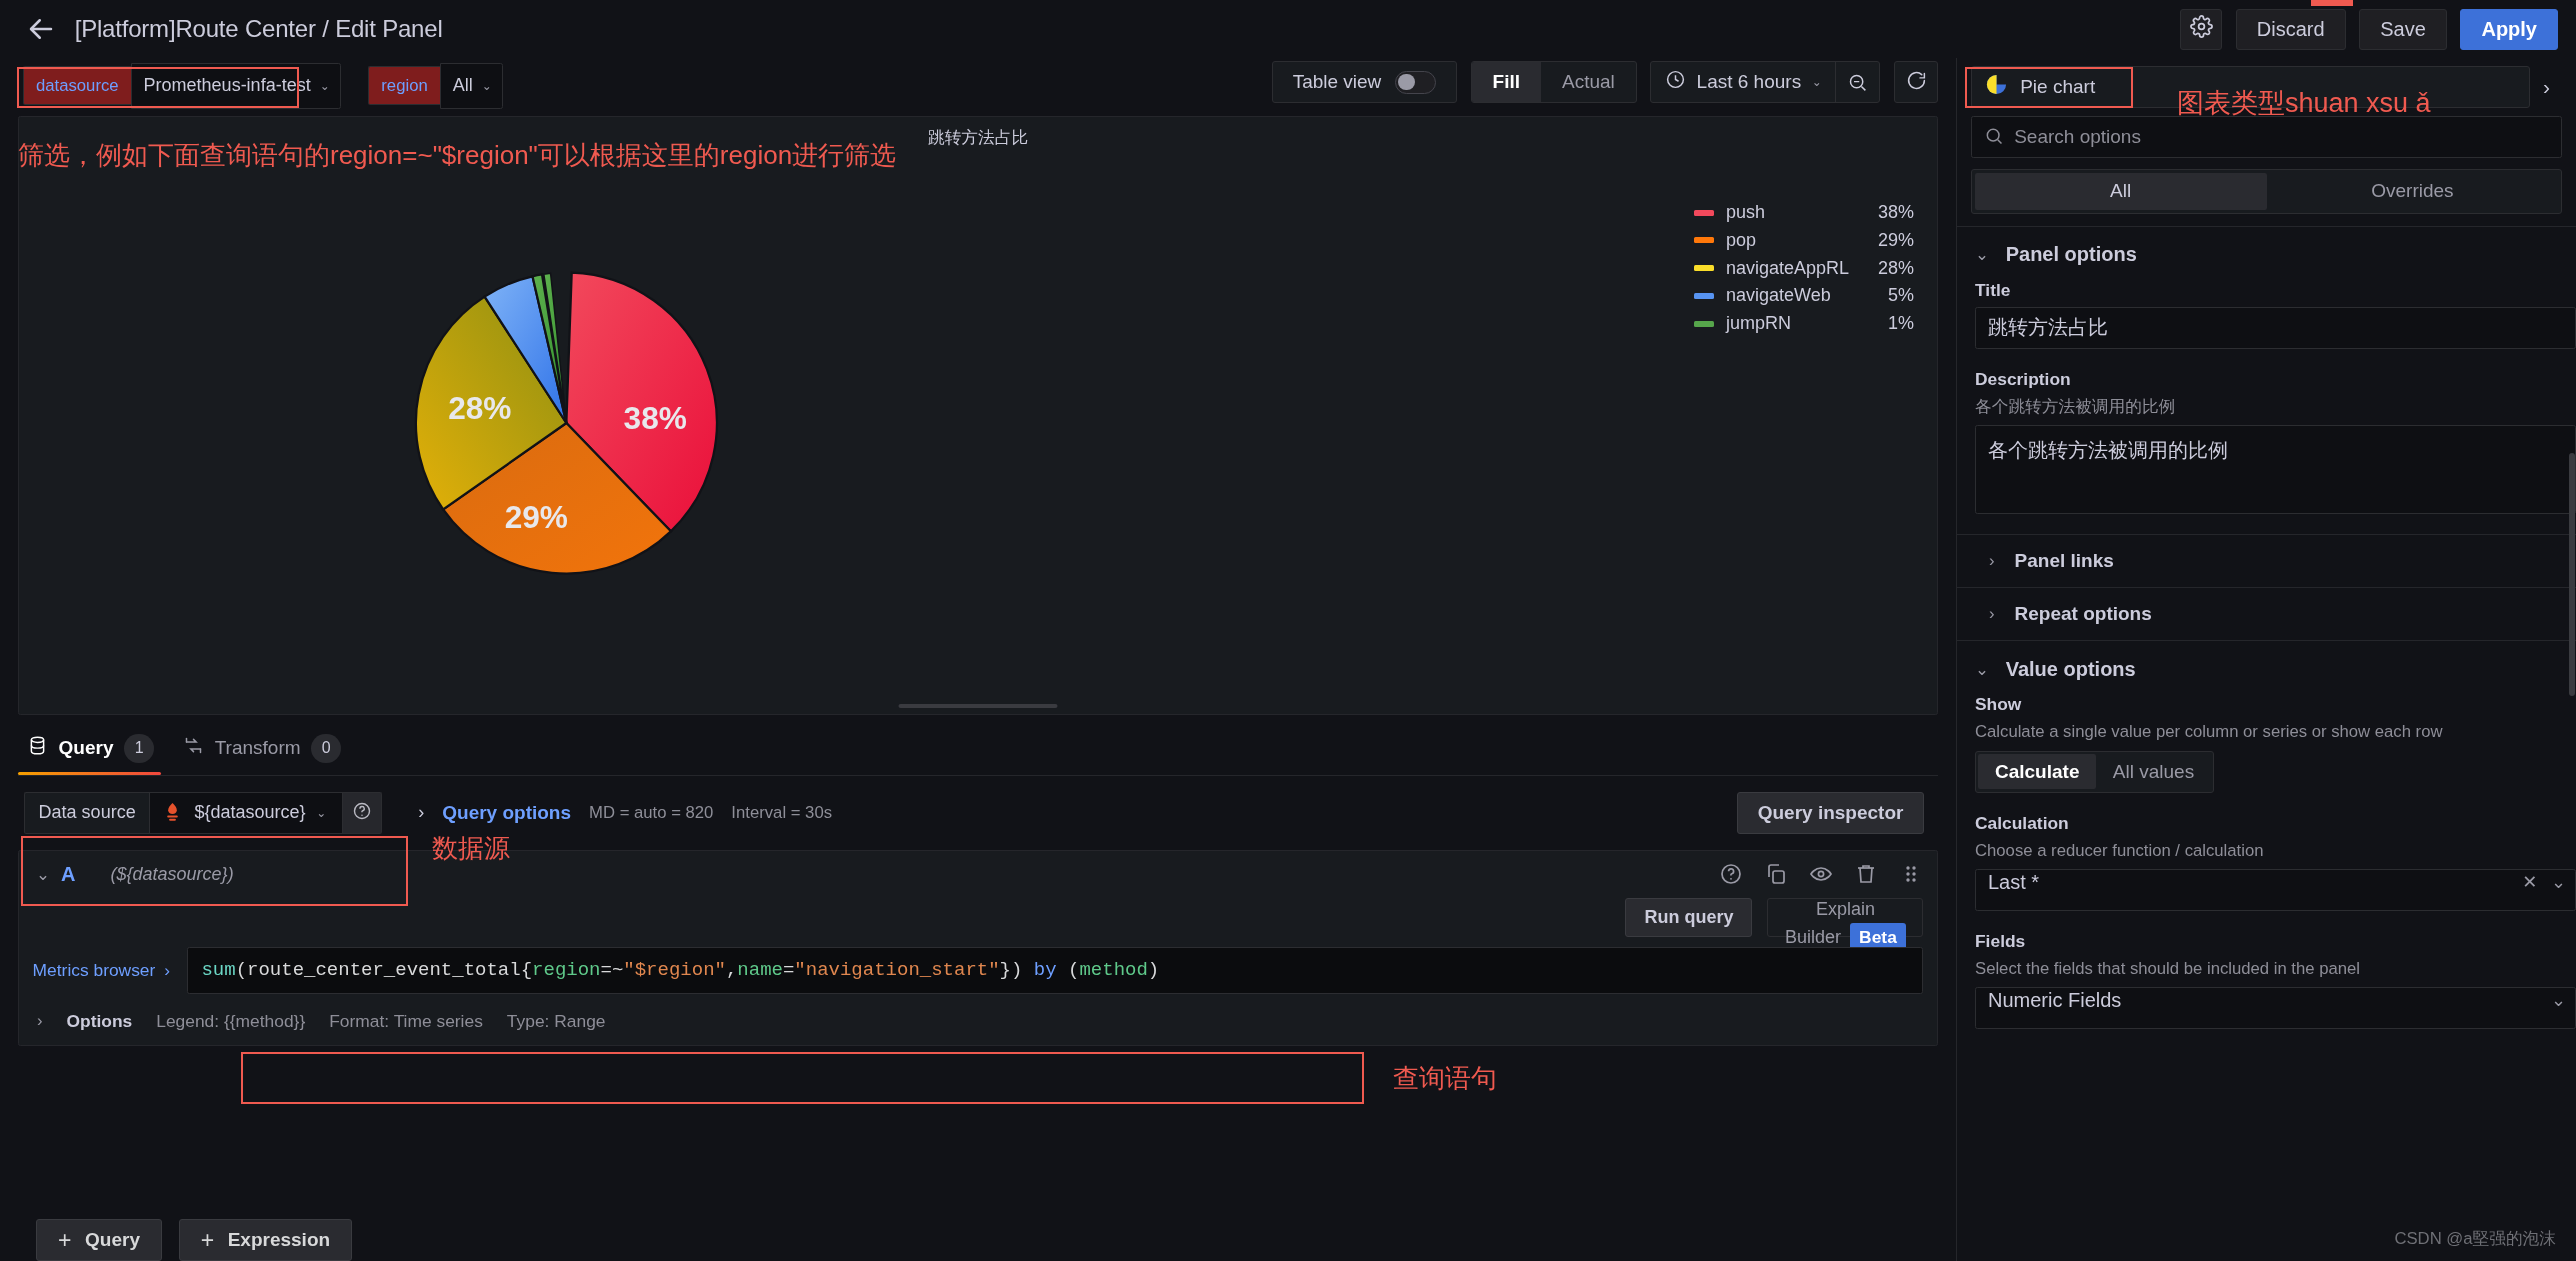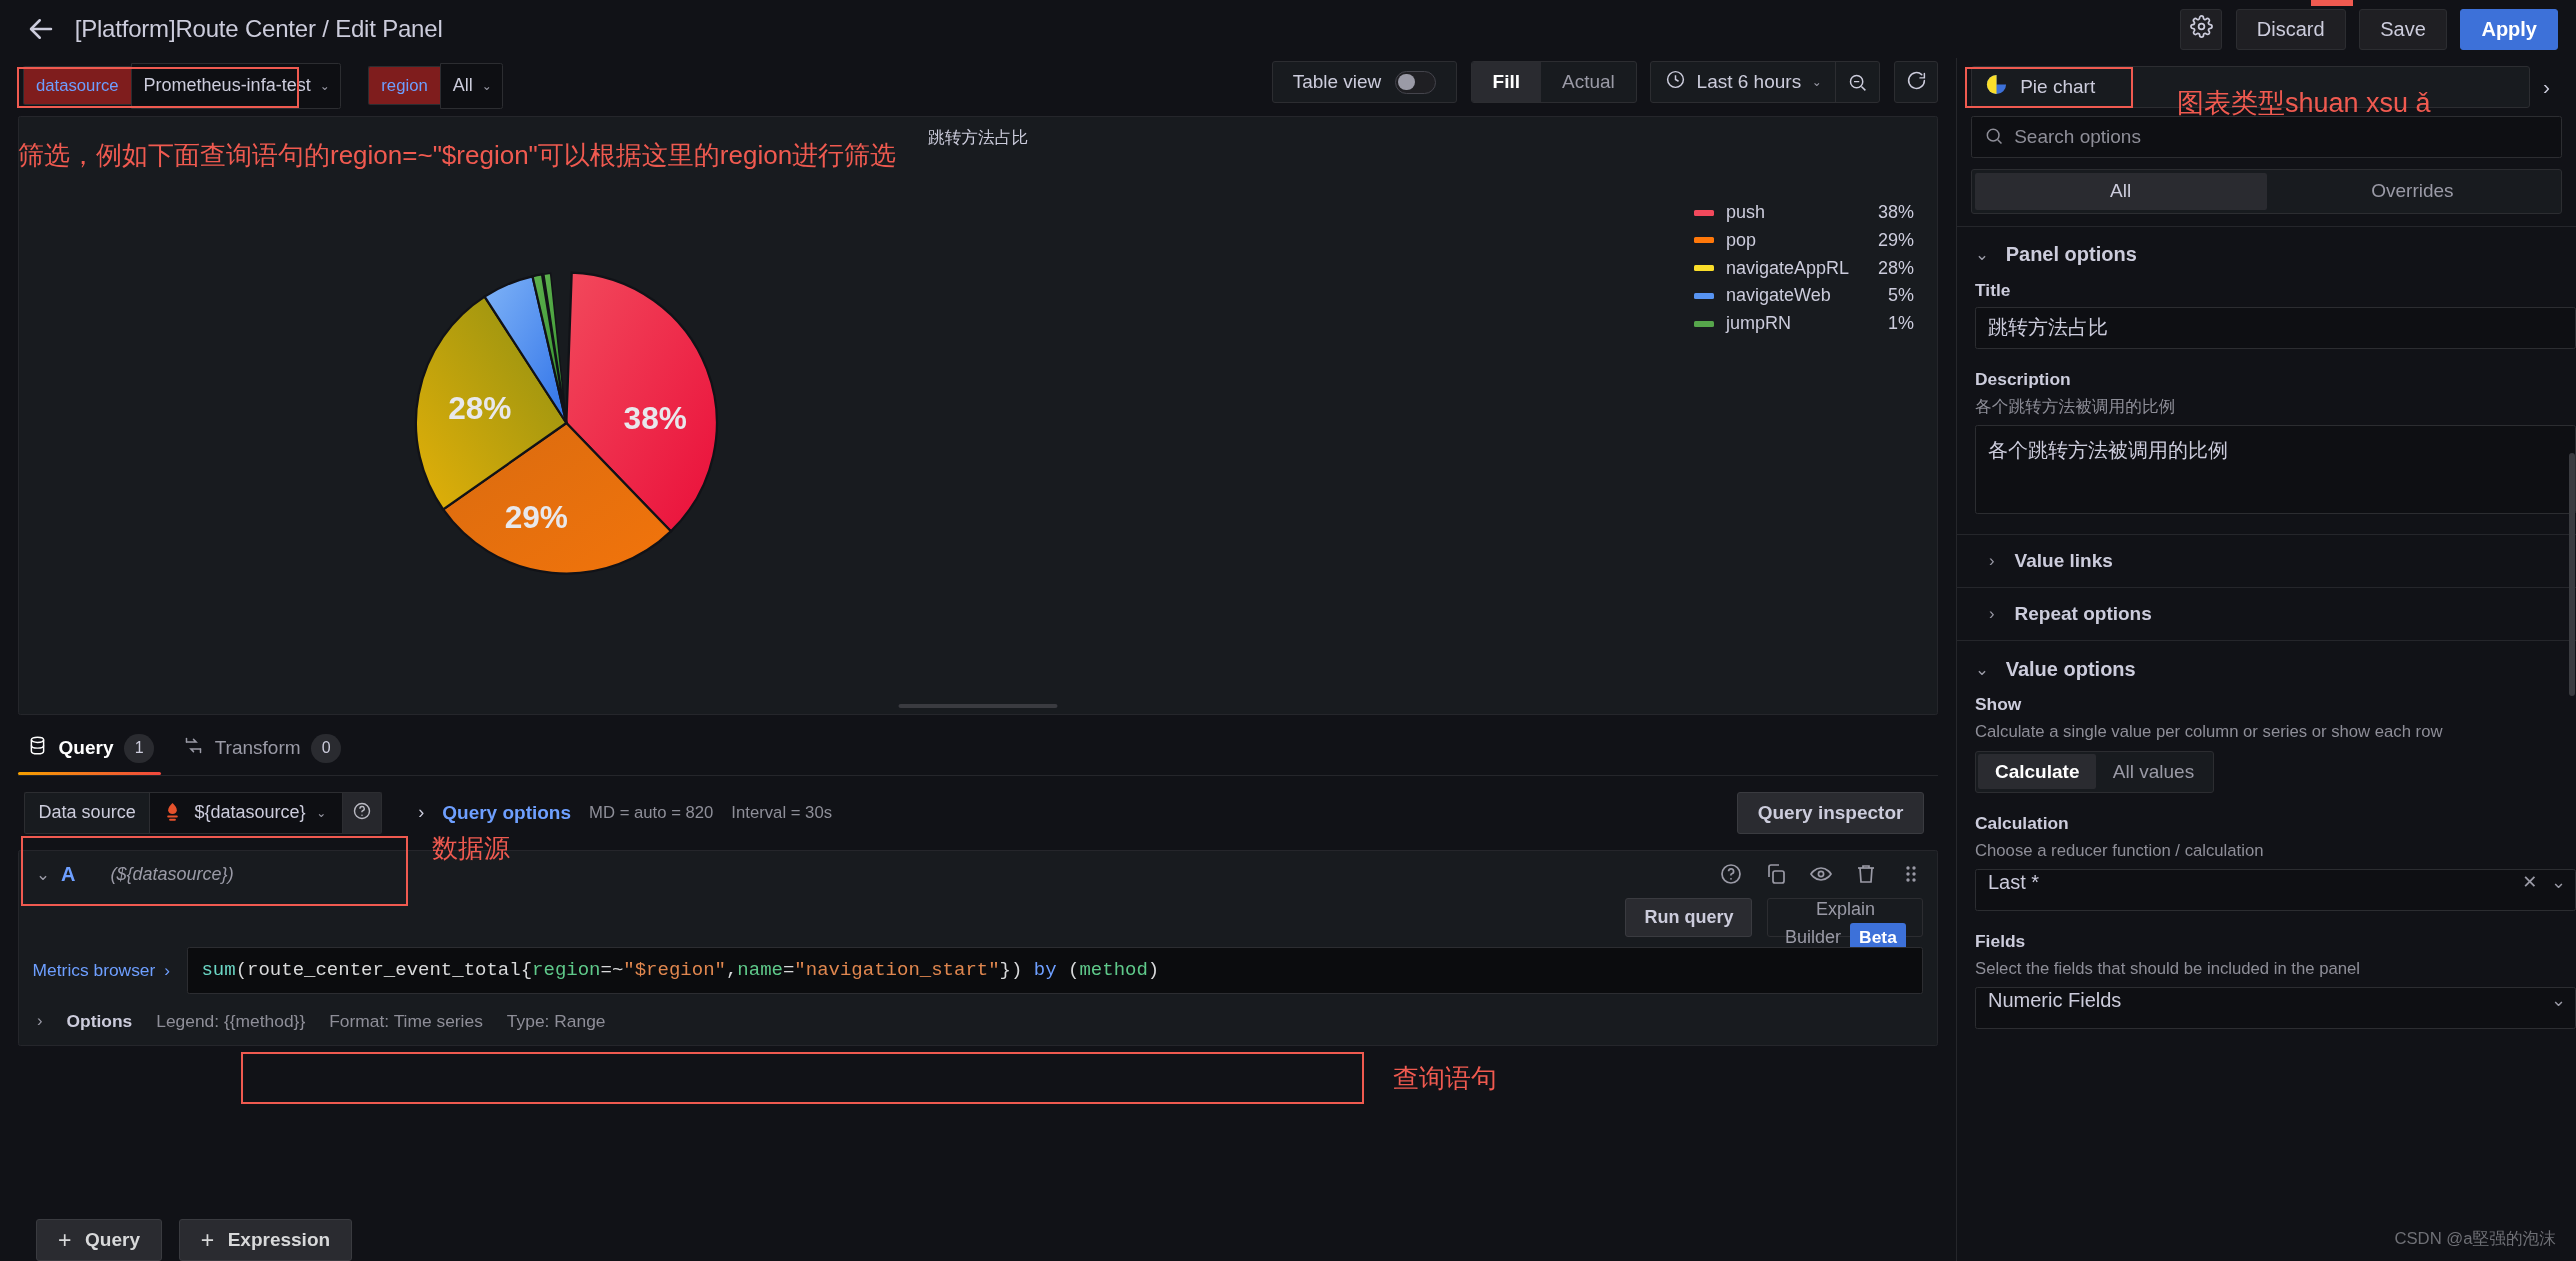--- a/index.html
+++ b/index.html
@@ -731,21 +731,21 @@
 
         <div class="field">
           <div class="field-label">Description</div>
           <div class="field-desc">各个跳转方法被调用的比例</div>
           <div class="text-area">各个跳转方法被调用的比例</div>
         </div>
 
 
         <div class="sub-row">
           <span class="chev">›</span>
-          <span class="sub-title">Value links</span>
+          <span class="sub-title">Panel links</span>
         </div>
         <div class="sub-row">
           <span class="chev">›</span>
           <span class="sub-title">Repeat options</span>
         </div>
 
         <div class="sec-head">
           <span class="chev">⌄</span>
           <span class="sec-title">Value options</span>
         </div>

